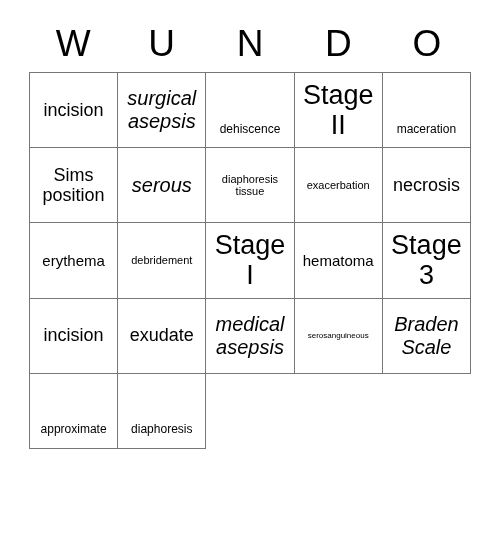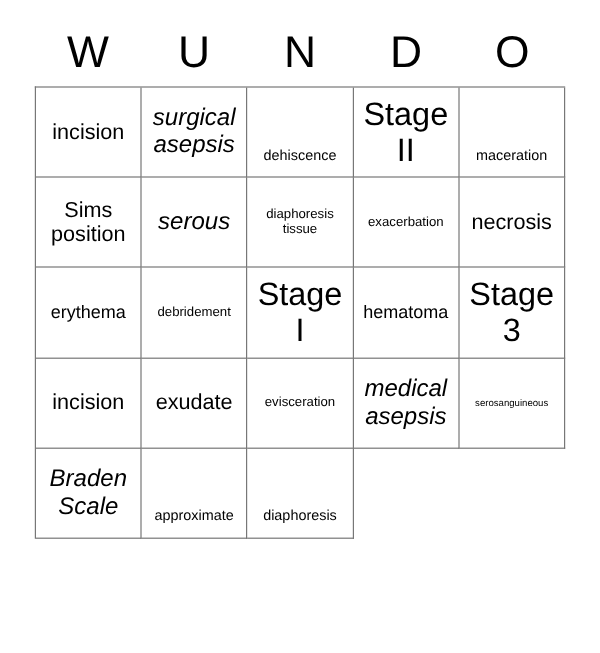--- a/index.html
+++ b/index.html
@@ -150,23 +150,20 @@
     <div class="bingo-cell fs-xxl">
         <span class="cell-text">Stage 3</span>
       </div>
 
     <div class="bingo-cell fs-lg">
         <span class="cell-text">incision</span>
       </div>
     <div class="bingo-cell fs-lg">
         <span class="cell-text">exudate</span>
       </div>
-    <div class="bingo-cell fs-xs">
-        <span class="cell-text">evisceration</span>
-      </div>
 
     <div class="bingo-cell fs-xl">
         <span class="cell-text">medical asepsis</span>
       </div>
     <div class="bingo-cell fs-xxs">
         <span class="cell-text">serosanguineous</span>
       </div>
     <div class="bingo-cell fs-xl">
         <span class="cell-text">Braden Scale</span>
       </div>

